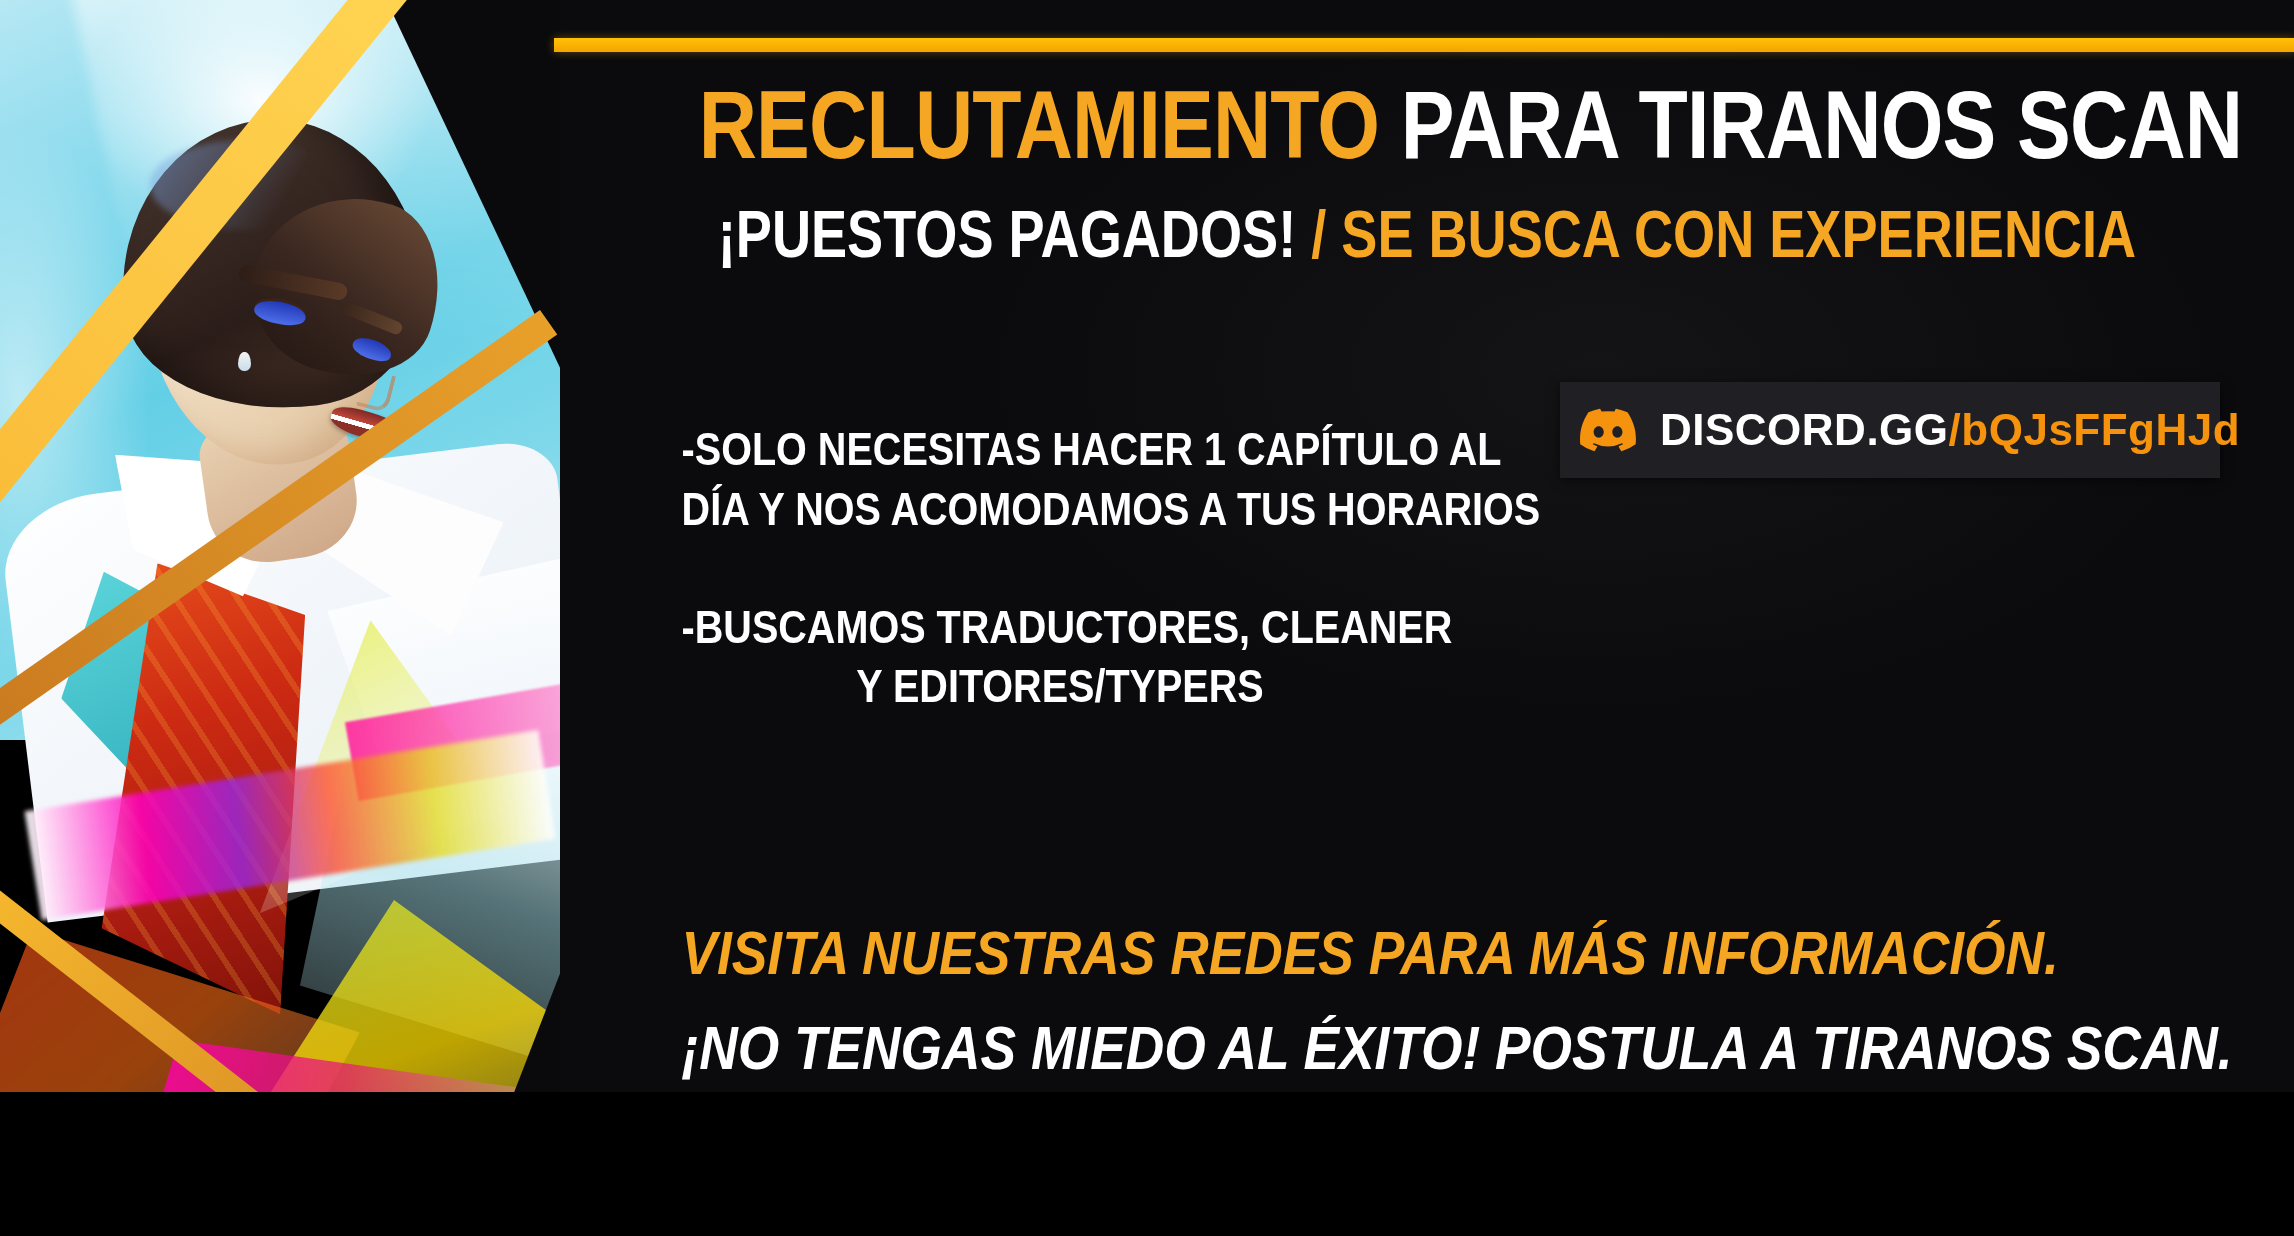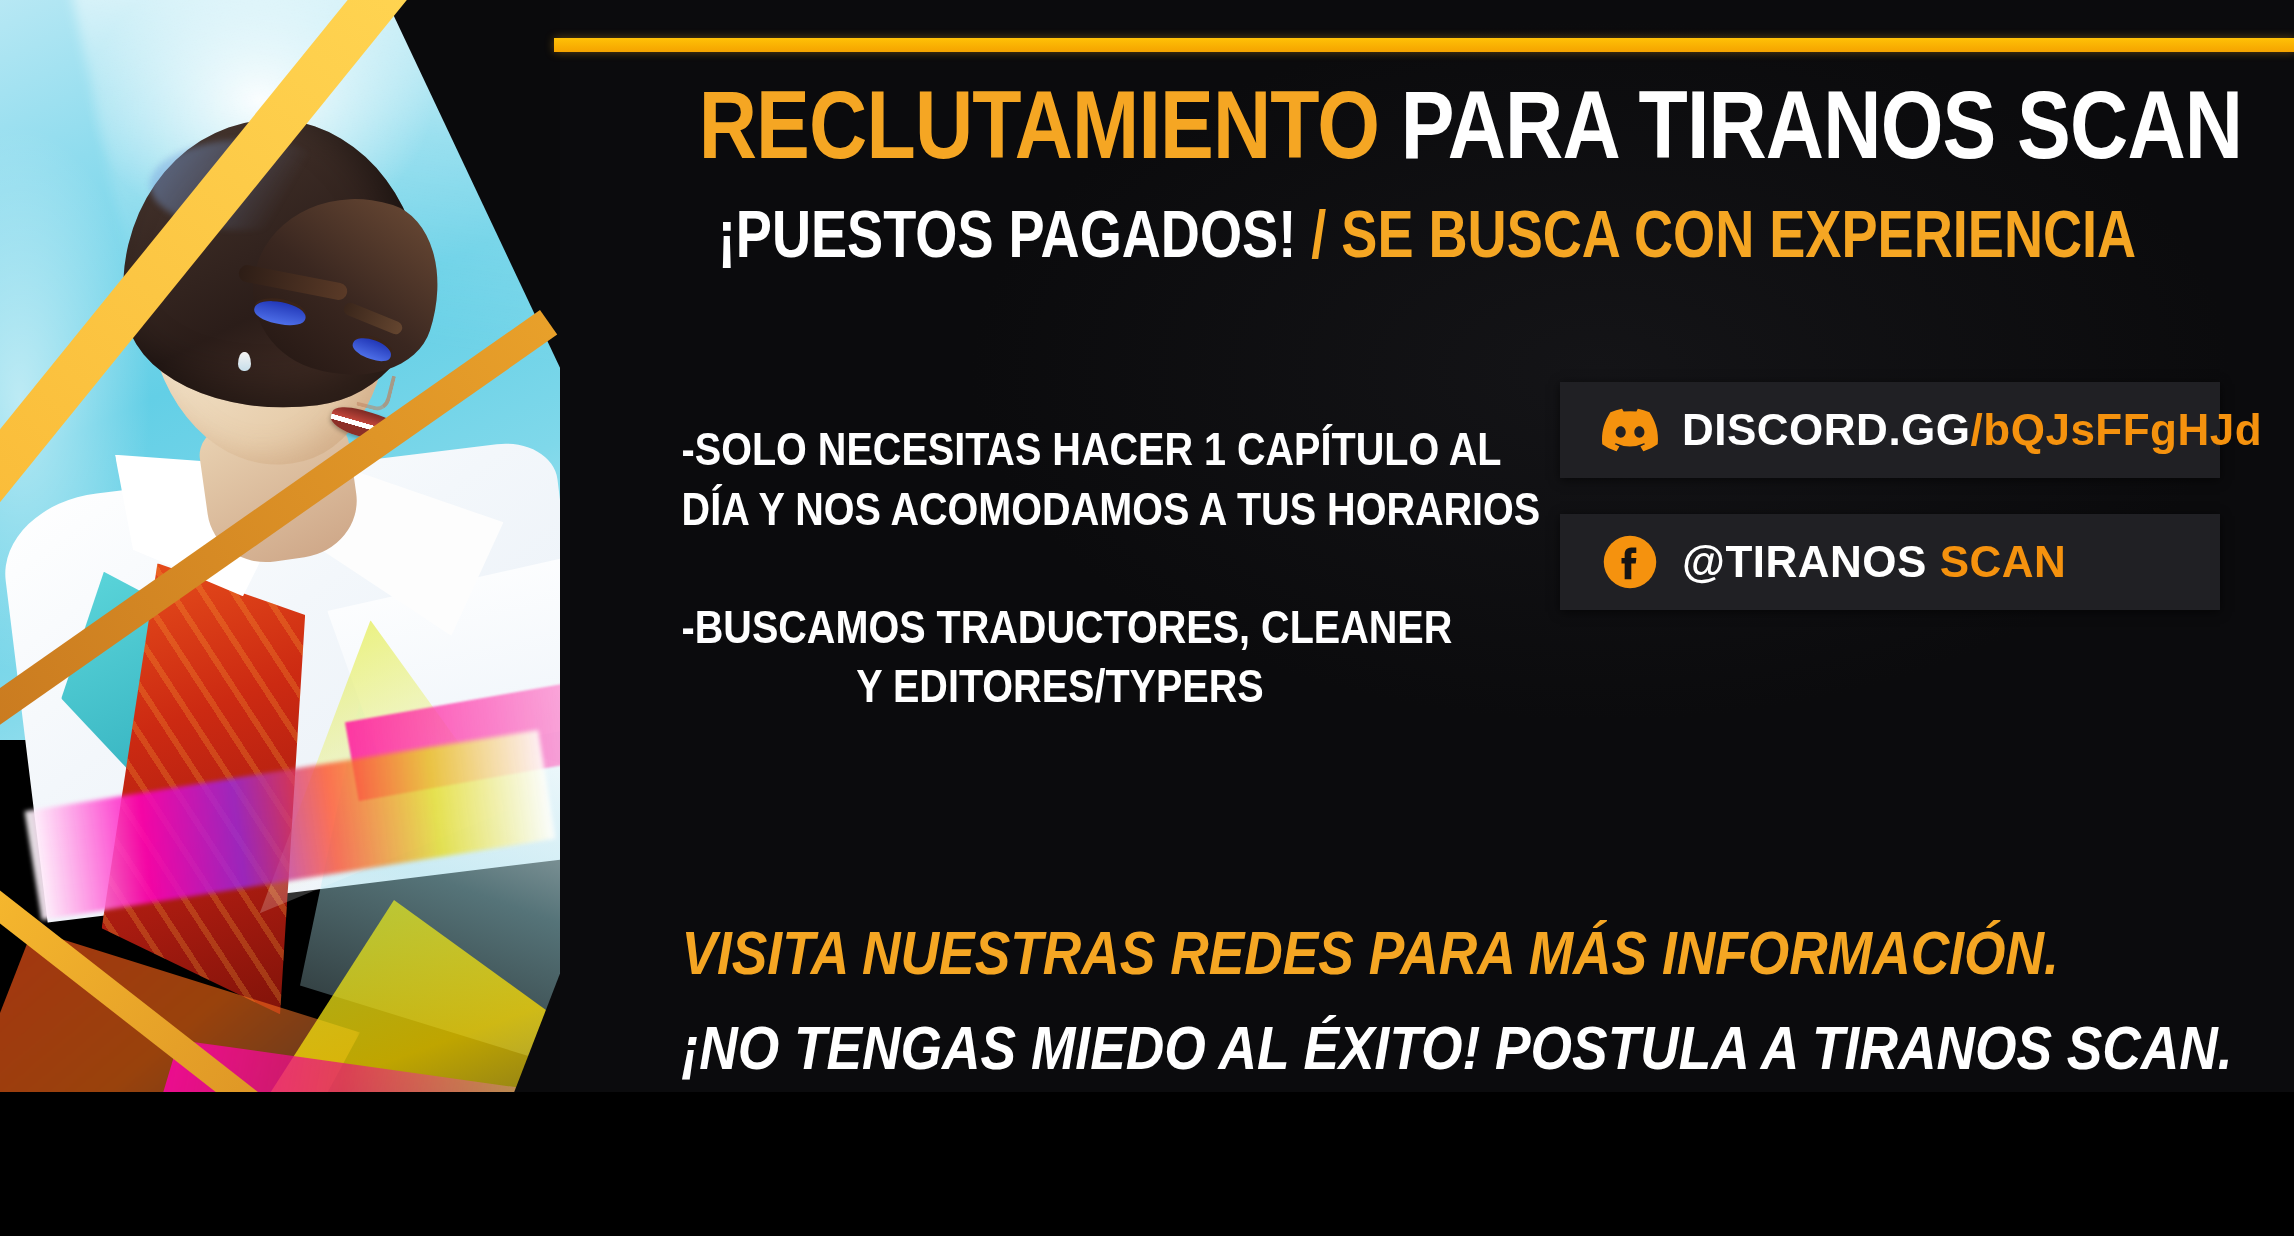--- a/index.html
+++ b/index.html
@@ -254,21 +254,21 @@
   .bullet:last-child{margin-bottom:0;}
   .bullet div{white-space:nowrap;}
 
   
   .contacts{position:absolute;left:1000px;top:382px;width:660px;}
   .contact-box{
     position:relative;
     height:96px;margin-bottom:36px;
     background:#202024;
     display:flex;align-items:center;
-    padding-left:42px;box-sizing:border-box;
+    padding-left:20px;box-sizing:border-box;
     box-shadow:0 2px 10px rgba(0,0,0,.6);
   }
   .contact-box:last-child{margin-bottom:0;}
   .c-icon{flex:0 0 auto;width:56px;height:56px;margin-right:24px;
           display:flex;align-items:center;justify-content:center;}
   .c-icon svg{width:100%;height:100%;display:block;}
   .c-text{font-weight:700;font-size:44px;letter-spacing:.5px;white-space:nowrap;}
   .c-text .t-white{color:#ffffff;}
   .c-text .t-orange{color:#f5920e;}
 
@@ -361,31 +361,20 @@
           <svg viewBox="0 0 71 55" fill="#f5920e" xmlns="http://www.w3.org/2000/svg">
             <path d="M60.1 4.9A58.5 58.5 0 0 0 45.6.4a.2.2 0 0 0-.2.1c-.6 1.1-1.3 2.6-1.8 3.7a54 54 0 0 0-16.2 0c-.5-1.2-1.2-2.6-1.9-3.7a.2.2 0 0 0-.2-.1 58.4 58.4 0 0 0-14.5 4.5.2.2 0 0 0-.1.1C1.6 18.7-.9 32.1.3 45.3v.2a58.8 58.8 0 0 0 17.8 9 .2.2 0 0 0 .2-.1c1.4-1.9 2.6-3.9 3.6-6a.2.2 0 0 0-.1-.3 38.7 38.7 0 0 1-5.5-2.6.2.2 0 0 1 0-.4l1.1-.9a.2.2 0 0 1 .2 0 41.9 41.9 0 0 0 35.6 0 .2.2 0 0 1 .2 0l1.1.9a.2.2 0 0 1 0 .4 36.3 36.3 0 0 1-5.5 2.6.2.2 0 0 0-.1.3c1 2.1 2.2 4.1 3.6 6a.2.2 0 0 0 .2.1 58.6 58.6 0 0 0 17.8-9 .2.2 0 0 0 .1-.2c1.5-15.3-2.5-28.5-10.4-40.3a.2.2 0 0 0-.1-.1ZM23.7 37.3c-3.5 0-6.4-3.2-6.4-7.2s2.8-7.2 6.4-7.2c3.6 0 6.5 3.3 6.4 7.2 0 4-2.8 7.2-6.4 7.2Zm23.7 0c-3.5 0-6.4-3.2-6.4-7.2s2.8-7.2 6.4-7.2c3.6 0 6.5 3.3 6.4 7.2 0 4-2.8 7.2-6.4 7.2Z"></path>
           </svg>
         </span>
         <span class="c-text">
           <span class="t-white">DISCORD.GG</span><span class="t-orange">/bQJsFFgHJd</span>
         </span>
       </div>
 
 
-      <div class="contact-box">
-        <span class="c-icon">
-          <svg viewBox="0 0 64 64" xmlns="http://www.w3.org/2000/svg">
-            <circle cx="32" cy="32" r="30" fill="#f5920e"></circle>
-            <path fill="#141414" d="M38.5 33.7h-5v18h-7.6v-18h-3.6v-6.4h3.6v-4.2c0-3 1.4-7.6 7.7-7.6l5.6.02v6.2h-4.1c-.7 0-1.6.3-1.6 1.8v3.8h5.8z"></path>
-          </svg>
-        </span>
-        <span class="c-text">
-          <span class="t-white">@TIRANOS</span><span class="t-orange"> SCAN</span>
-        </span>
-      </div>
 
     </div>
 
     <div class="footer">
       <div class="foot-line foot-1">VISITA NUESTRAS REDES PARA MÁS INFORMACIÓN.</div>
       <div class="foot-line foot-2">¡NO TENGAS MIEDO AL ÉXITO! POSTULA A TIRANOS SCAN.</div>
     </div>
 
   </div>
 </div>

